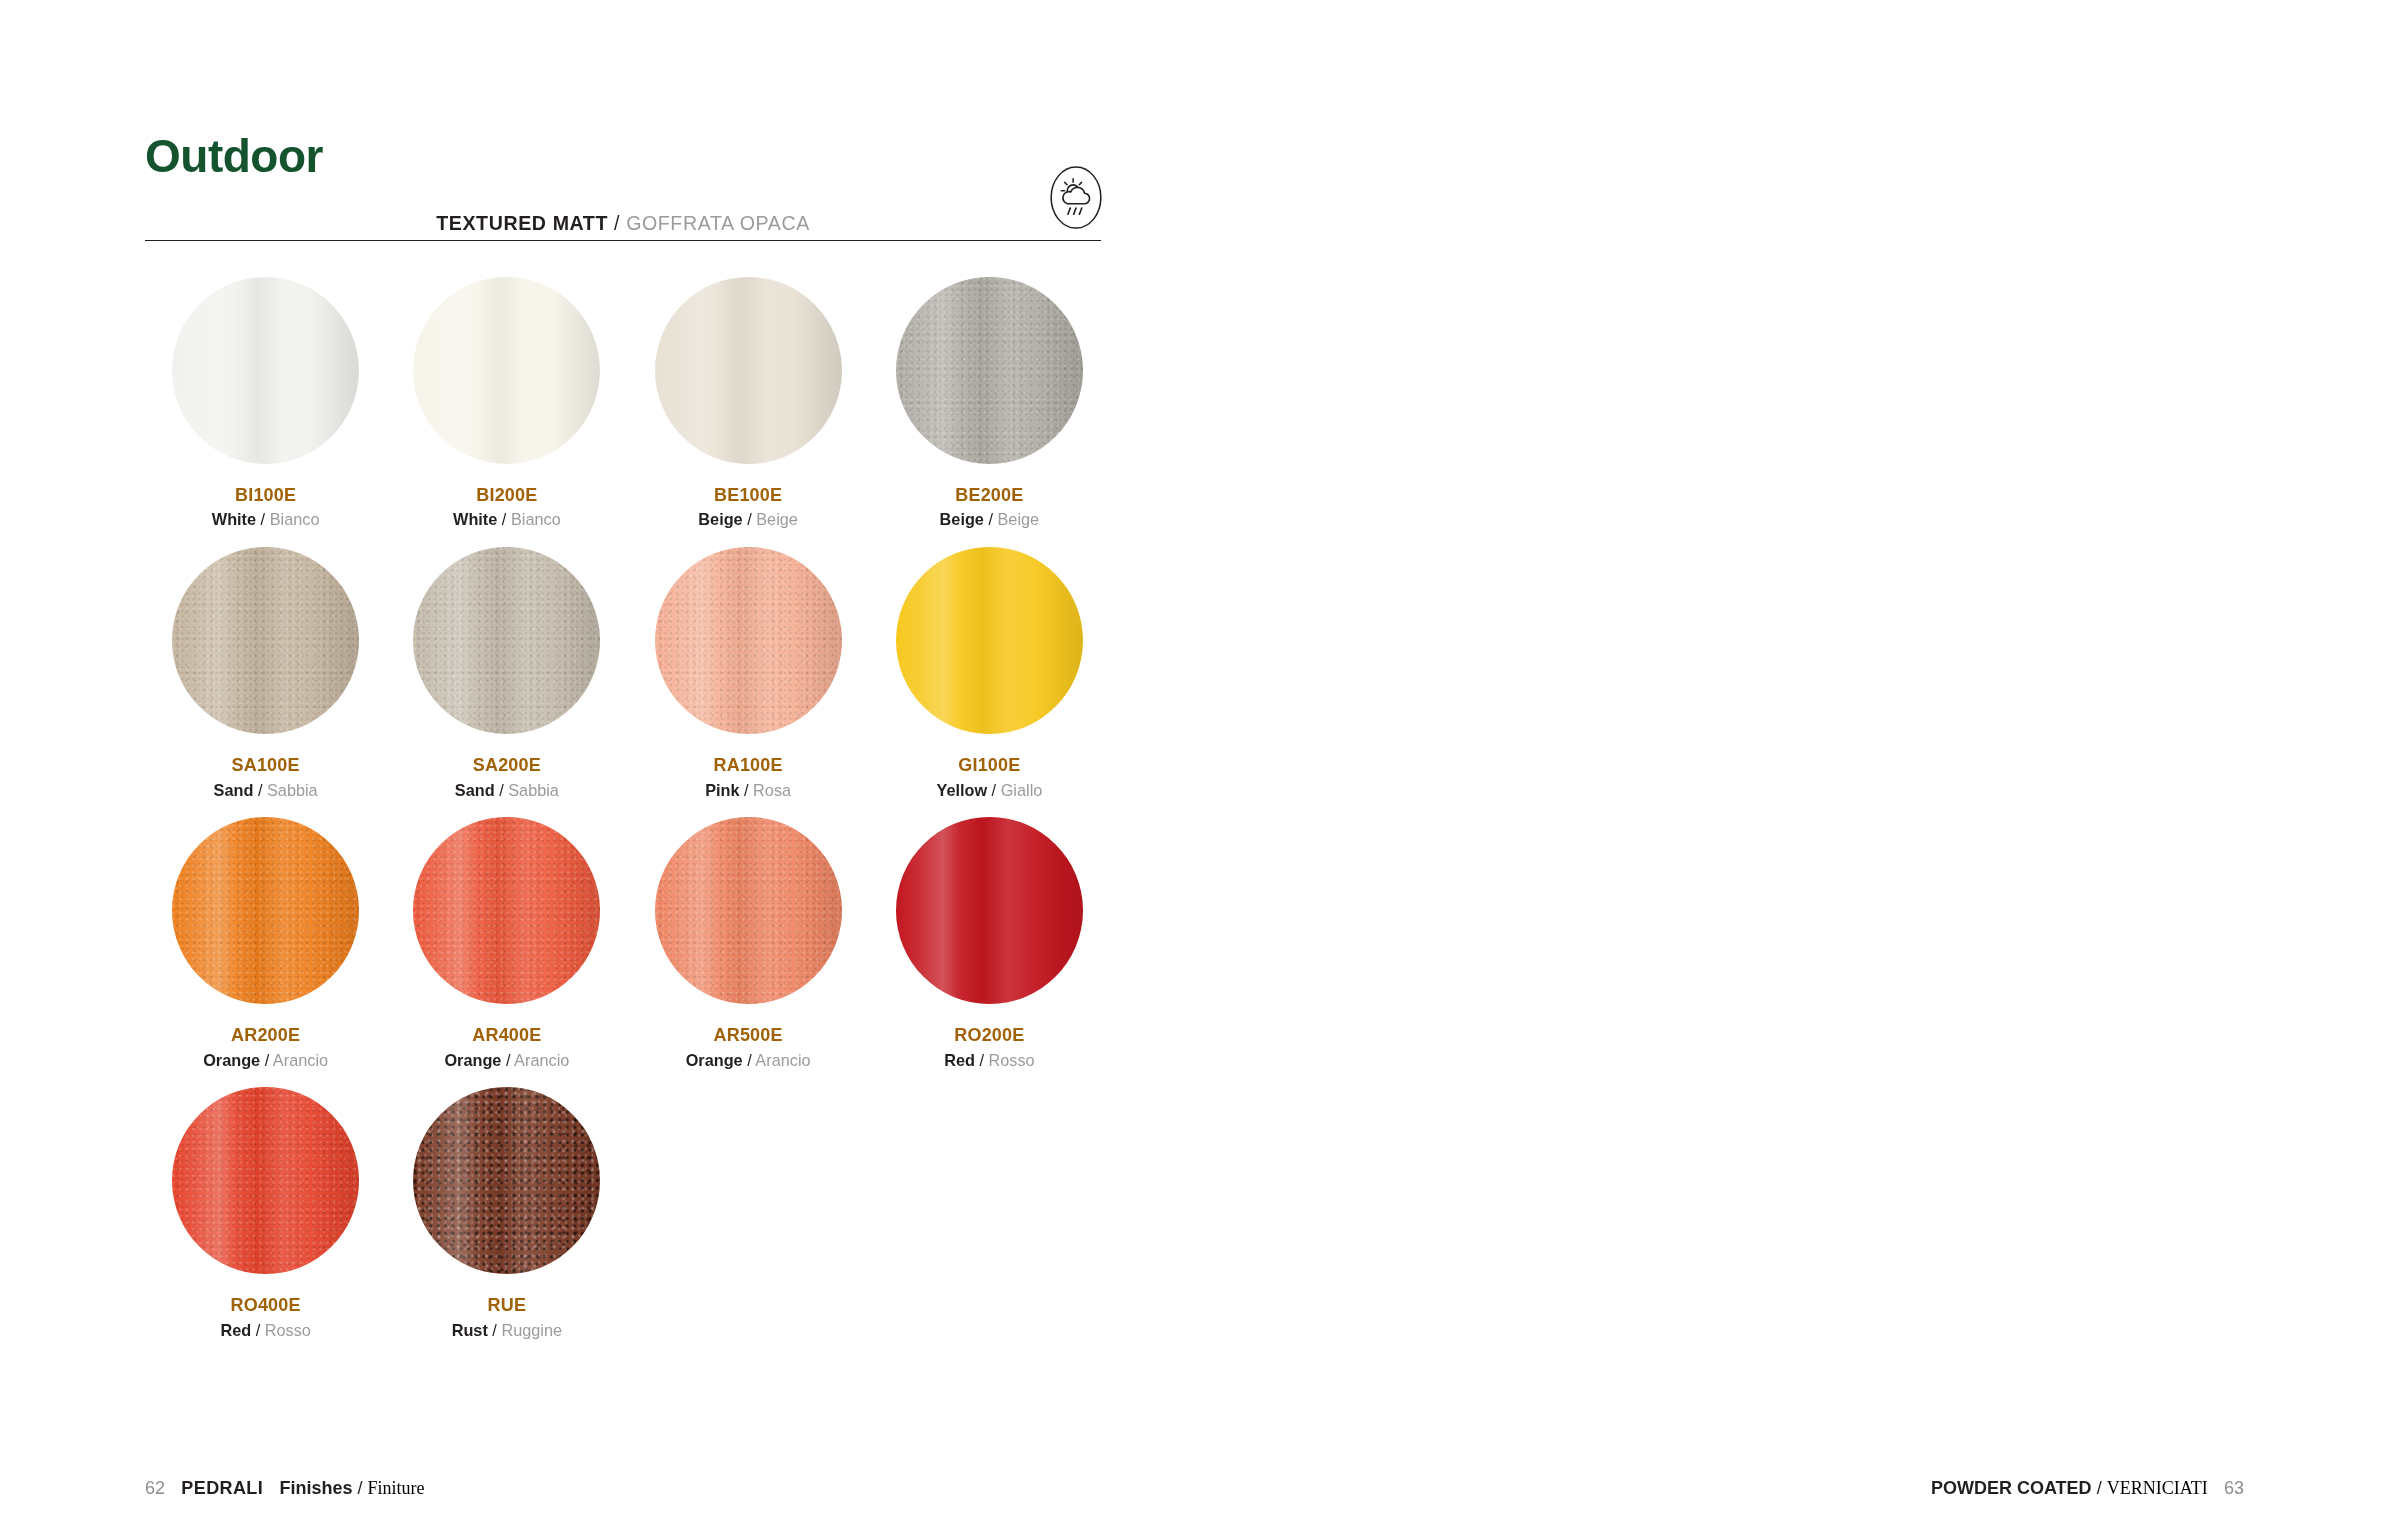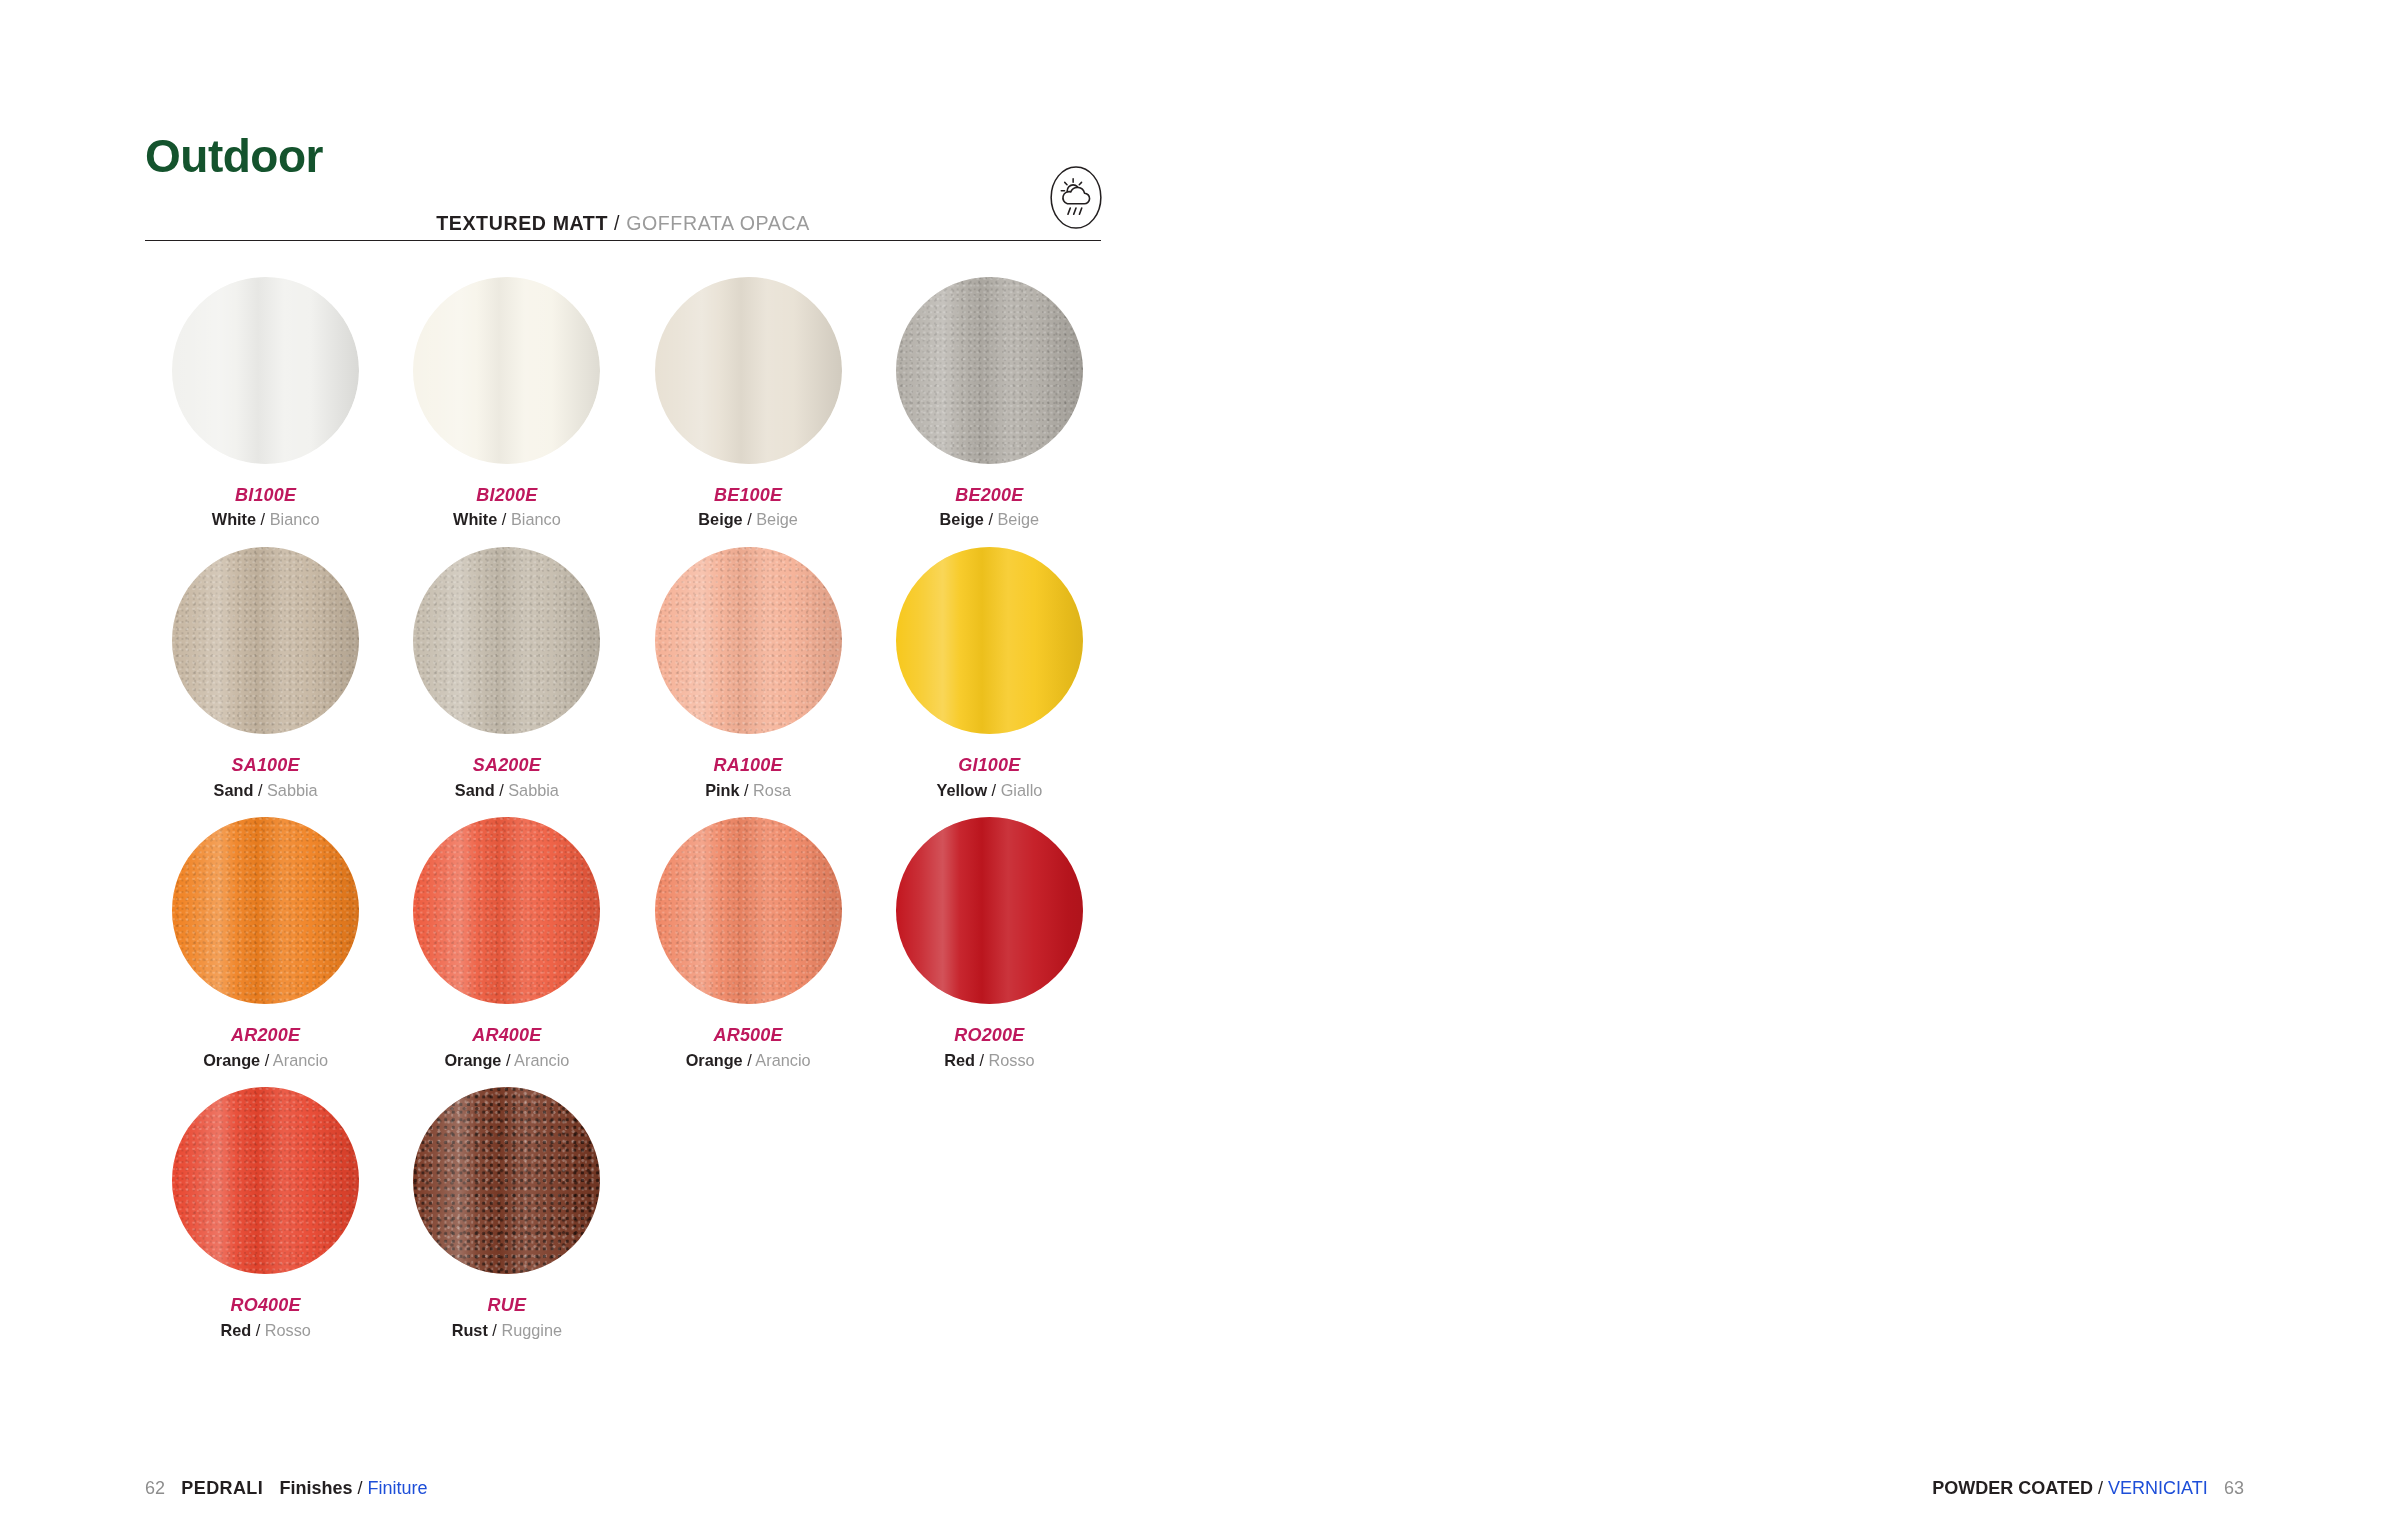--- a/index.html
+++ b/index.html
@@ -75,22 +75,22 @@
   .chip.speck::before{
     background-image:
       radial-gradient(circle at 30% 30%, rgba(0,0,0,.55) 0 1.5px, transparent 1.9px),
       radial-gradient(circle at 70% 65%, rgba(255,255,255,.28) 0 1.3px, transparent 1.8px),
       radial-gradient(circle at 15% 75%, rgba(0,0,0,.45) 0 1.4px, transparent 1.9px),
       radial-gradient(circle at 88% 22%, rgba(255,255,255,.22) 0 1.1px, transparent 1.7px);
     background-size:7.6px 7.6px, 9.6px 9.6px, 12.4px 12.4px, 6.7px 6.7px;
     opacity:1;
   }
   .code{
-    font-size:18px;font-weight:bold;color:#be185d;letter-spacing:0.2px;
-    text-align:left;line-height:1.15;font-style:italic;
+    font-size:18px;font-weight:bold;color:#a16207;letter-spacing:0.2px;
+    text-align:left;line-height:1.15;
   }
   .desc{
     font-size:16.3px;color:#231f20;text-align:center;line-height:1.2;white-space:nowrap;
   }
   .desc b{font-weight:bold;}
   .desc span.sl{color:#231f20;font-weight:400;}
   .desc i{font-style:normal;color:#9b9b9b;}
 
   
   .left-sec{position:absolute;left:145px;top:186px;width:956px;}
@@ -105,21 +105,21 @@
 
   
   .footer{
     position:absolute;bottom:37px;font-size:18px;color:#231f20;white-space:nowrap;
   }
   .footer-left{left:145px;}
   .footer-right{right:145px;}
   .footer .pg{color:#8d8d8d;}
   .footer .brand{font-weight:bold;letter-spacing:0.4px;}
   .footer .en{font-weight:bold;}
-  .footer .it{color:#1d4ed8;}
+  .footer .it{color:#000000;font-family:Liberation Serif, serif;}
   .gap{display:inline-block;width:16.3px;}
 </style>
 </head>
 <body>
 
 <div class="spread">
 
   <div class="page page-left">
 
     <div class="outdoor-title">Outdoor</div>

